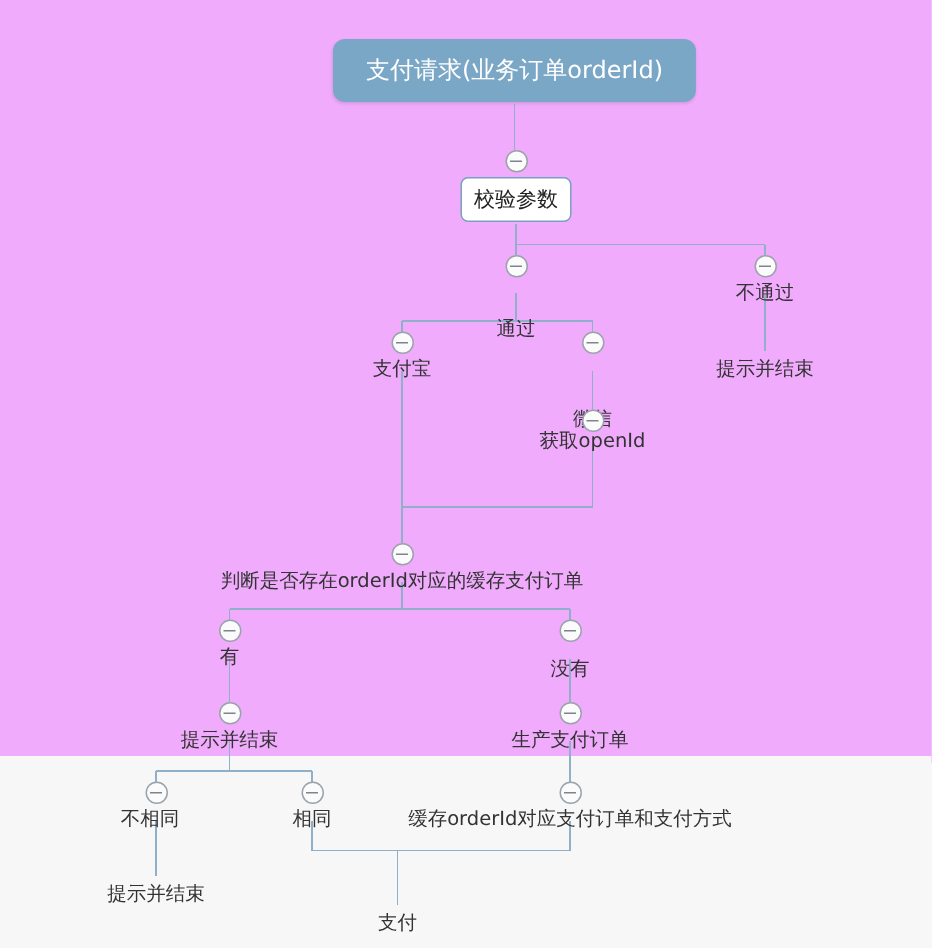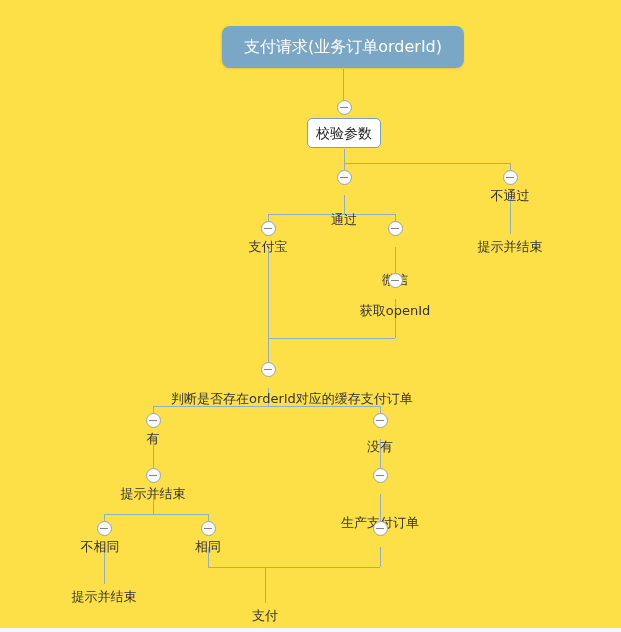--- a/index.html
+++ b/index.html
@@ -9,22 +9,22 @@
   body {
     width: 621px;
     height: 632px;
     background: #f7f7f7;
     font-family: "DejaVu Sans", "Liberation Sans", sans-serif;
     overflow: hidden;
   }
   #canvas {
     position: relative;
     width: 621px;
-    height: 628px;
-    background: #fde047;
+    height: 504px;
+    background: #f0abfc;
   }
   svg#edges {
     position: absolute;
     left: 0;
     top: 0;
     width: 621px;
     height: 632px;
     pointer-events: none;
   }
   .node {
@@ -105,31 +105,32 @@
     <div class="toggle" style="left: 344px; top: 170px;"></div>
     <div class="node leaf" style="left: 344px; top: 189px; margin-top: 24px;"><span>通过</span></div>
     <div class="toggle" style="left: 510px; top: 170px;"></div>
     <div class="node leaf" style="left: 510px; top: 189px;"><span>不通过</span></div>
     <div class="node leaf" style="left: 510px; top: 240px;"><span>提示并结束</span></div>
     <div class="toggle" style="left: 268px; top: 221px;"></div>
     <div class="node leaf" style="left: 268px; top: 240px;"><span>支付宝</span></div>
     <div class="toggle" style="left: 395px; top: 221px;"></div>
     <div class="node leaf" style="left: 395px; top: 240px; margin-top: 33px;"><span>微信</span></div>
     <div class="toggle" style="left: 395px; top: 273px;"></div>
-    <div class="node leaf" style="left: 395px; top: 304px;"><span>获取openId</span></div>
+    <div class="node leaf" style="left: 395px; top: 288px;"><span>获取openId</span></div>
     <div class="toggle" style="left: 268px; top: 362px;"></div>
-    <div class="node leaf" style="left: 268px; top: 392px; margin-left: 24px;"><span>判断是否存在orderId对应的缓存支付订单</span></div>
+    <div class="node leaf" style="left: 268px; top: 381px;"><span>判断是否存在orderId对应的缓存支付订单</span></div>
     <div class="toggle" style="left: 153px; top: 413px;"></div>
     <div class="node leaf" style="left: 153px; top: 432px;"><span>有</span></div>
     <div class="toggle" style="left: 380px; top: 413px;"></div>
     <div class="node leaf" style="left: 380px; top: 440px;"><span>没有</span></div>
     <div class="toggle" style="left: 153px; top: 468px;"></div>
     <div class="node leaf" style="left: 153px; top: 487px;"><span>提示并结束</span></div>
     <div class="toggle" style="left: 380px; top: 468px;"></div>
-    <div class="node leaf" style="left: 380px; top: 516px;"><span>生产支付订单</span></div>
+    <div class="node leaf" style="left: 380px; top: 487px;"><span>生产支付订单</span></div>
     <div class="toggle" style="left: 104px; top: 521px;"></div>
     <div class="node leaf" style="left: 100px; top: 540px;"><span>不相同</span></div>
     <div class="toggle" style="left: 208px; top: 521px;"></div>
     <div class="node leaf" style="left: 208px; top: 540px;"><span>相同</span></div>
     <div class="toggle" style="left: 380px; top: 521px;"></div>
+    <div class="node leaf" style="left: 380px; top: 540px;"><span>缓存orderId对应支付订单和支付方式</span></div>
     <div class="node leaf" style="left: 104px; top: 590px;"><span>提示并结束</span></div>
     <div class="node leaf" style="left: 265px; top: 609px;"><span>支付</span></div>
   </div>
 
 </body></html>

